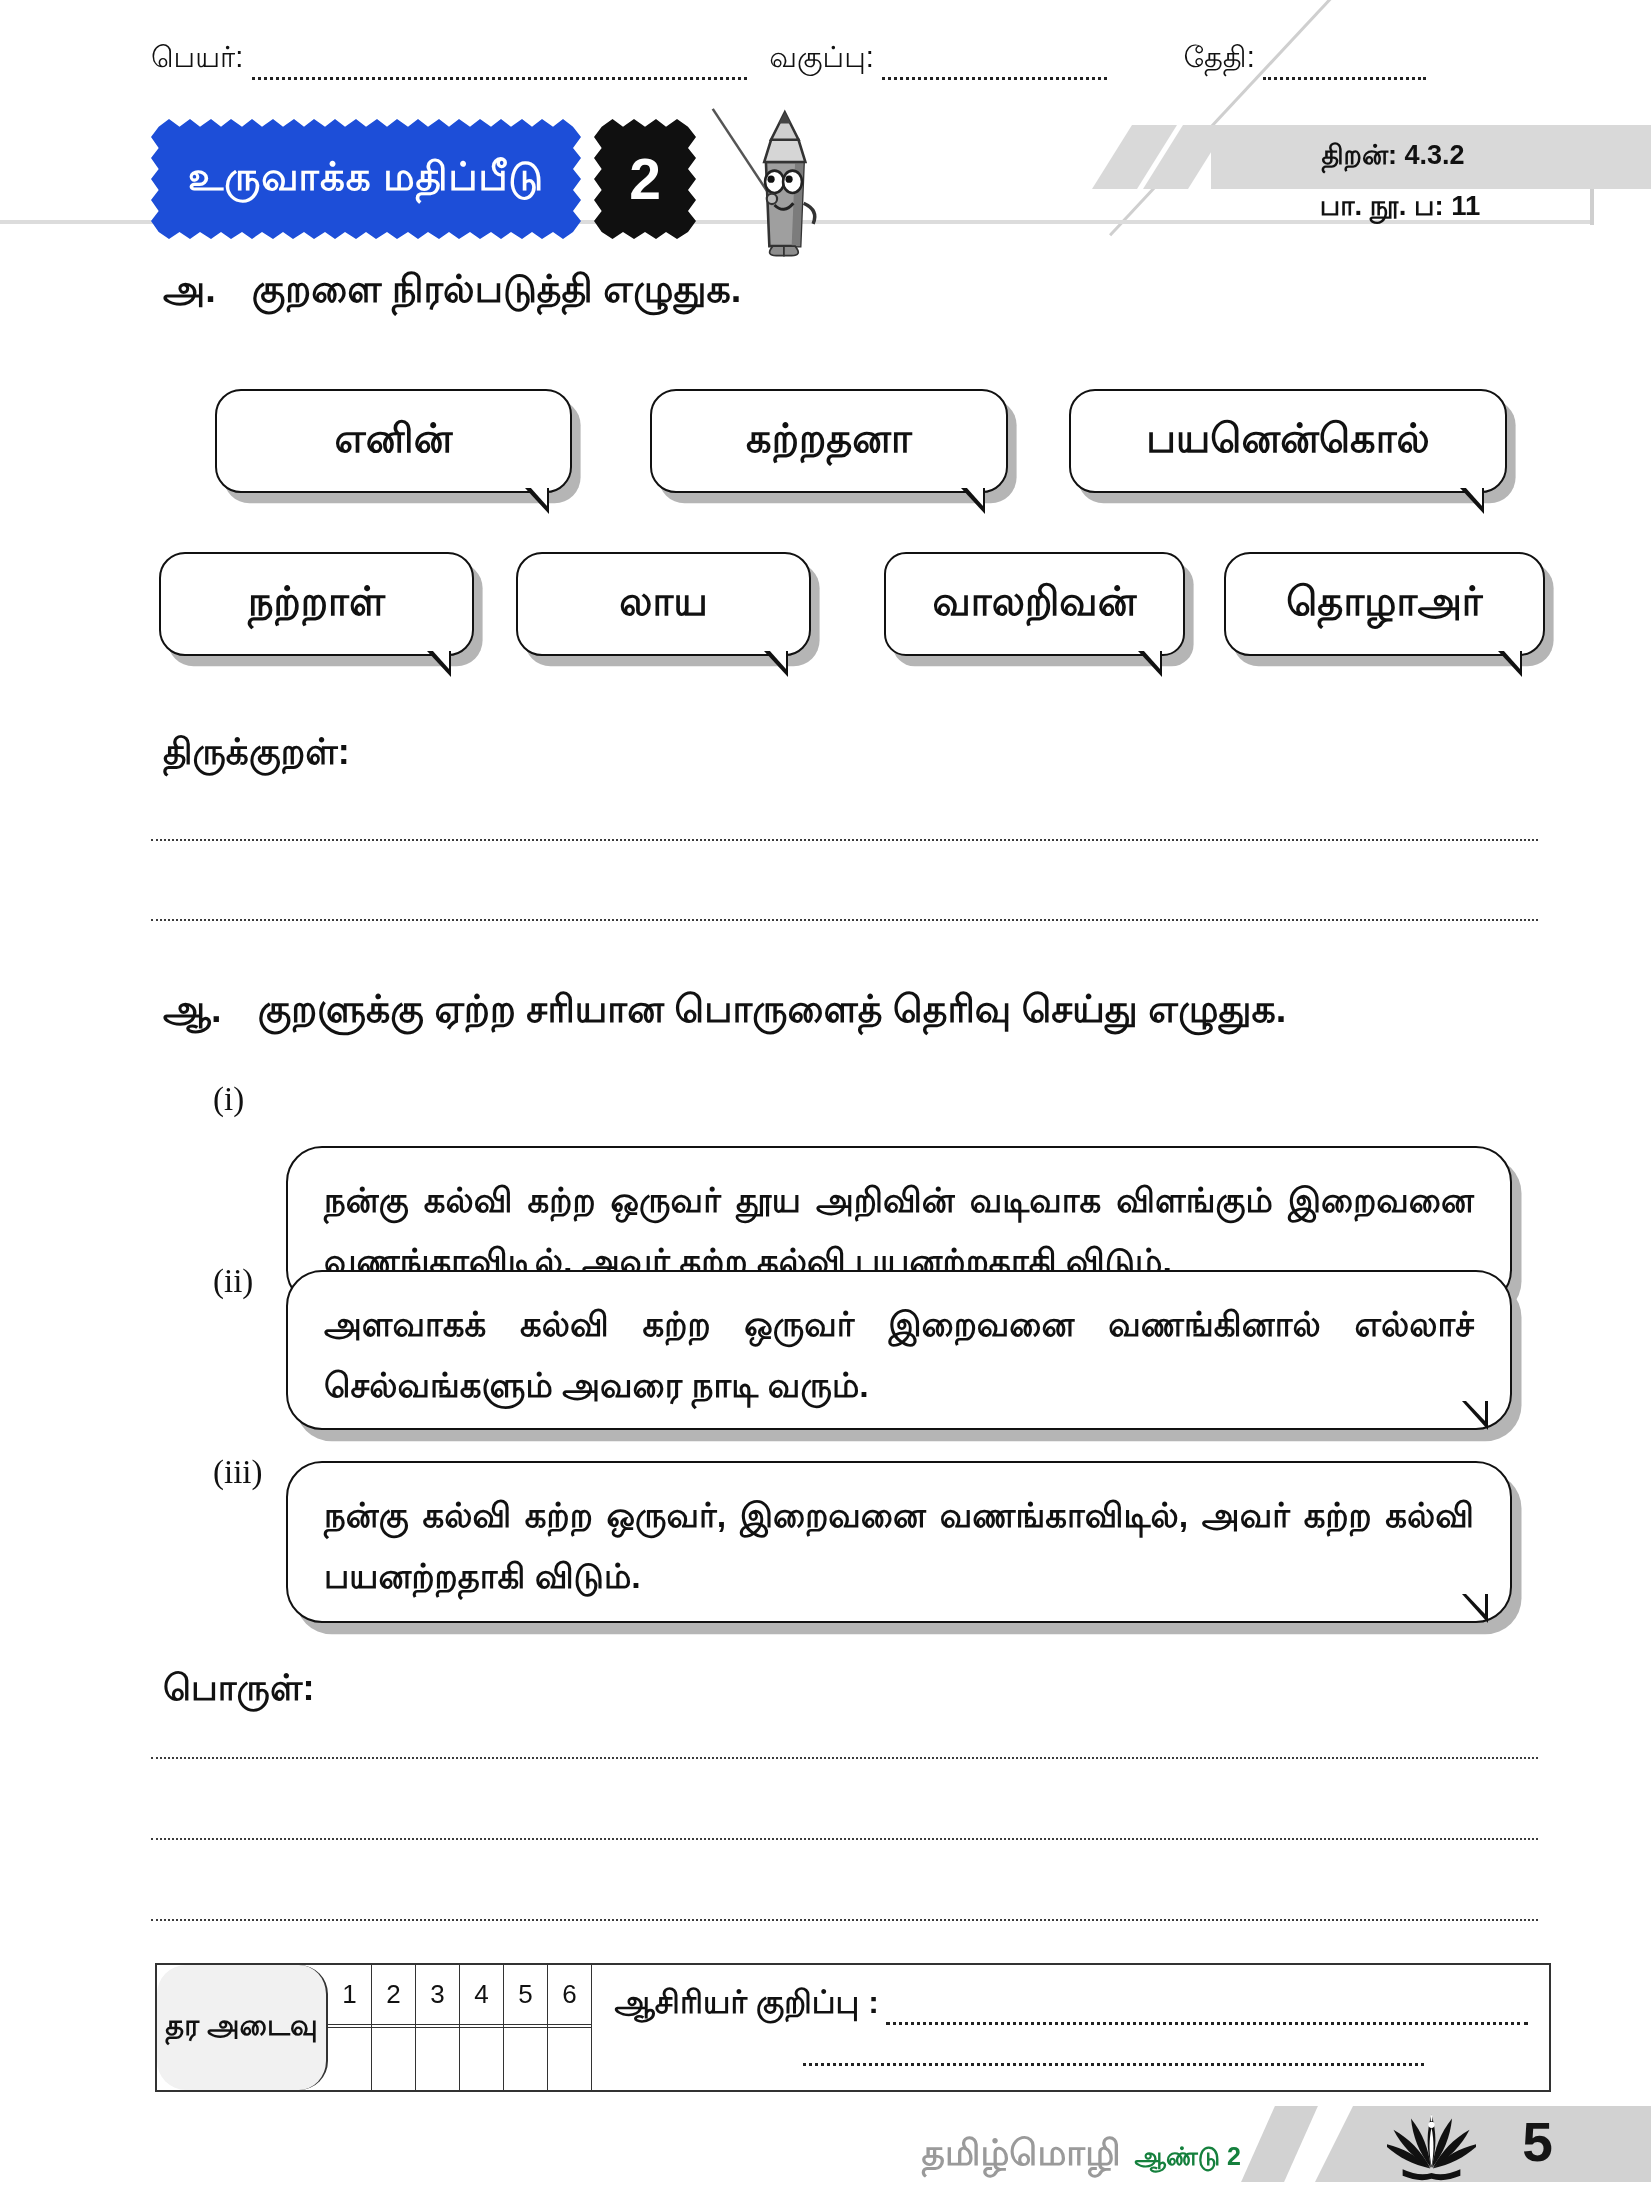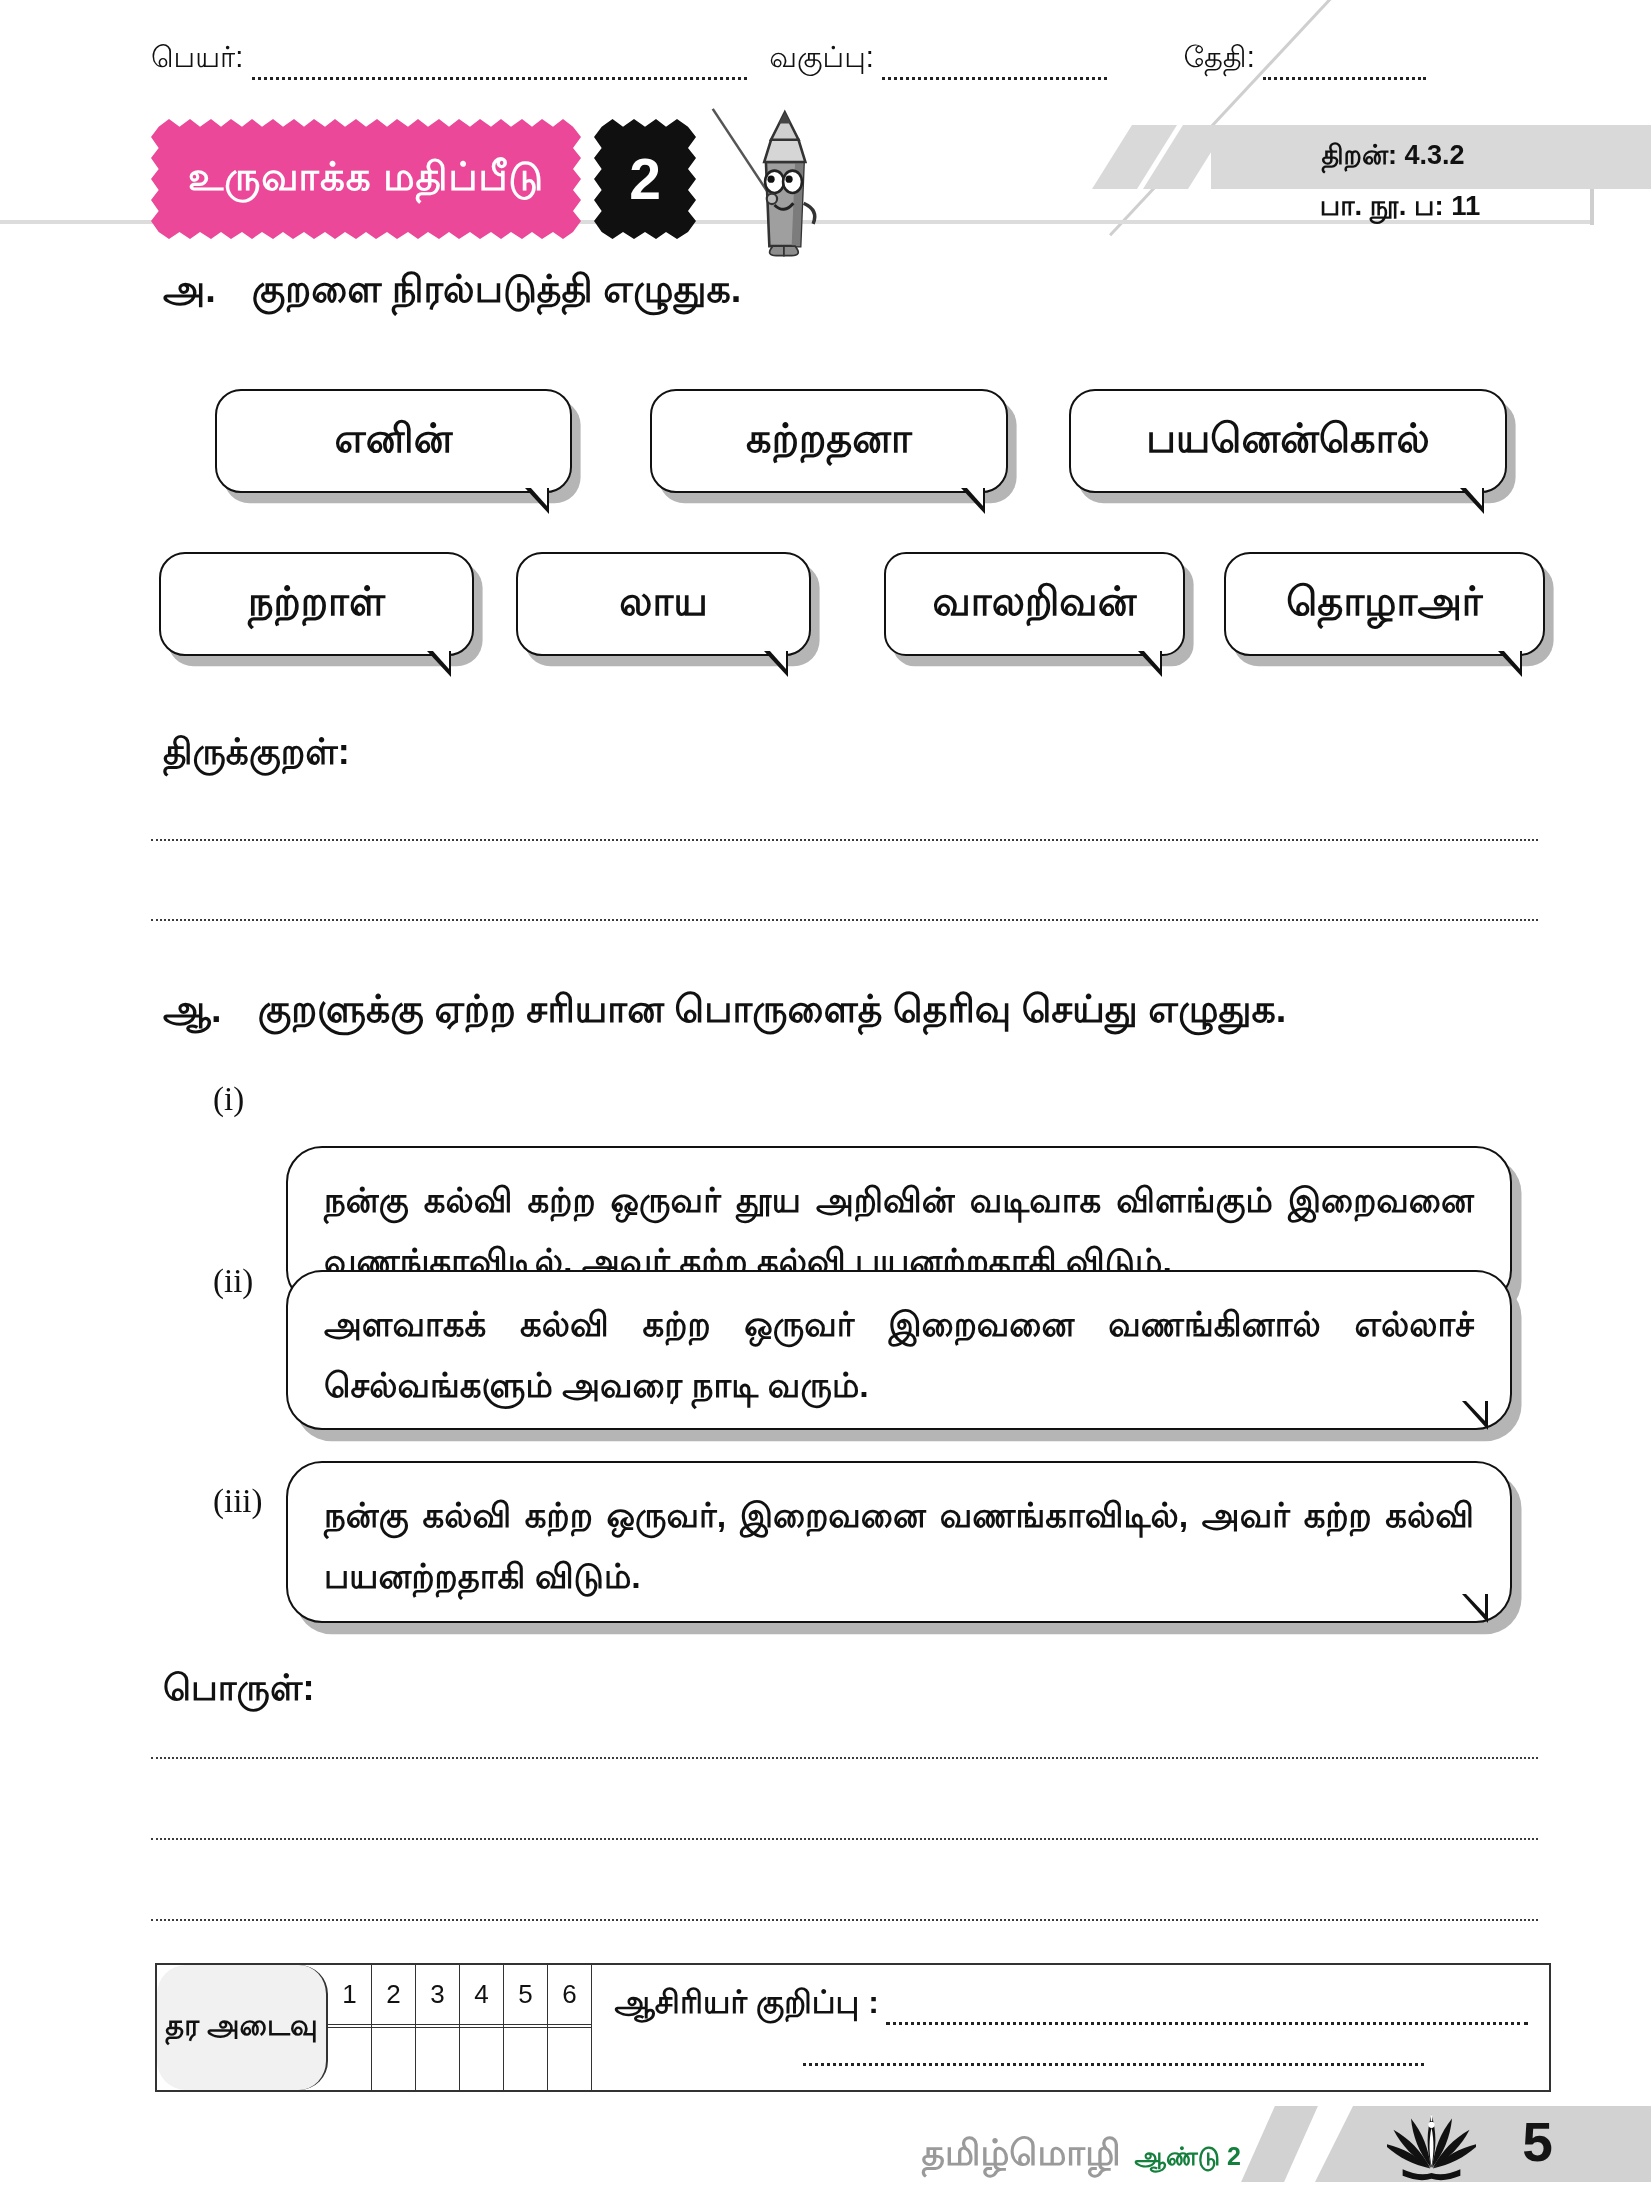--- a/index.html
+++ b/index.html
@@ -20,21 +20,21 @@
   .gray-rule{position:absolute;left:0;top:220px;width:1594px;height:4.3px;background:#dcdcdc;z-index:1;}
   .skill-band{position:absolute;left:1211px;top:125px;width:441px;height:64px;background:#d9d9d9;display:flex;align-items:center;justify-content:center;font-size:27px;font-weight:bold;padding-right:77px;box-sizing:border-box;z-index:2;}
   .band-stripe{position:absolute;top:125px;width:45px;height:64px;background:#d9d9d9;transform:skewX(-32deg);z-index:2;}
   .stripe1{left:1112px;}
   .stripe2{left:1163px;}
   .book-ref{position:absolute;left:1230px;top:190px;width:340px;height:34px;display:flex;align-items:center;justify-content:center;font-size:27.5px;font-weight:bold;z-index:2;}
   .book-ref-rborder{position:absolute;left:1590px;top:188px;width:4.3px;height:37px;background:#cfcfcf;z-index:1;}
 
   
   .stamp{position:absolute;display:flex;align-items:center;justify-content:center;z-index:3;}
-  .stamp-title{left:151px;top:119px;width:430px;height:120px;background:#ec4899;color:#fff;font-size:39px;font-weight:bold;letter-spacing:0.9px;}
+  .stamp-title{left:151px;top:119px;width:430px;height:120px;background:#1d4ed8;color:#fff;font-size:39px;font-weight:bold;letter-spacing:0.9px;}
   .stamp-num{left:594px;top:119px;width:102px;height:120px;background:#101010;color:#fff;font-size:57px;font-weight:bold;}
   .mascot{position:absolute;left:699px;top:102px;width:163px;height:163px;z-index:3;}
 
   
   .heading{position:absolute;display:flex;gap:36px;font-size:38px;font-weight:bold;white-space:nowrap;}
   .head-a{left:163px;top:268px;}
   .head-aa{left:163px;top:988px;}
   .sub-label{position:absolute;font-size:36px;font-weight:bold;}
   .lbl-kural{left:163px;top:731px;}
   .lbl-porul{left:163px;top:1667px;}
@@ -48,21 +48,21 @@
   .w3{left:1069px;top:389px;width:434px;height:100px;}
   .w4{left:159px;top:552px;width:311px;height:100px;}
   .w5{left:516px;top:552px;width:291px;height:100px;}
   .w6{left:884px;top:552px;width:297px;height:100px;border-radius:22px;}
   .w7{left:1224px;top:552px;width:317px;height:100px;}
 
   
   .opt-label{position:absolute;left:213px;font-size:33px;font-family:"Liberation Serif",serif;}
   .ol1{top:1081px;}
   .ol2{top:1263px;}
-  .ol3{top:1454px;margin-top:29px;}
+  .ol3{top:1454px;}
   .bubble-lg{position:absolute;left:286px;width:1226px;background:#fff;border:2.6px solid #111;border-radius:36px;box-shadow:9.5px 11.2px 0 #b5b5b5;padding:22.4px 36px 0 36px;box-sizing:border-box;font-size:34px;font-weight:bold;line-height:1.78;text-align:justify;z-index:2;}
   .bubble-lg::after{content:"";position:absolute;right:22.4px;bottom:-1.7px;width:0;height:0;border-top:29px solid #111;border-left:26px solid transparent;}
   .bubble-lg::before{content:"";position:absolute;right:25px;bottom:6.9px;width:0;height:0;border-top:20.6px solid #fff;border-left:19px solid transparent;z-index:1;}
   .ob1{top:1146px;height:160px;}
   .ob2{top:1270px;height:160px;}
   .ob3{top:1461px;height:162px;}
 
   
   .rule{position:absolute;left:151px;width:1387px;height:0;border-bottom:2.6px dotted #3c3c3c;}
   .r-a1{top:839px;}

